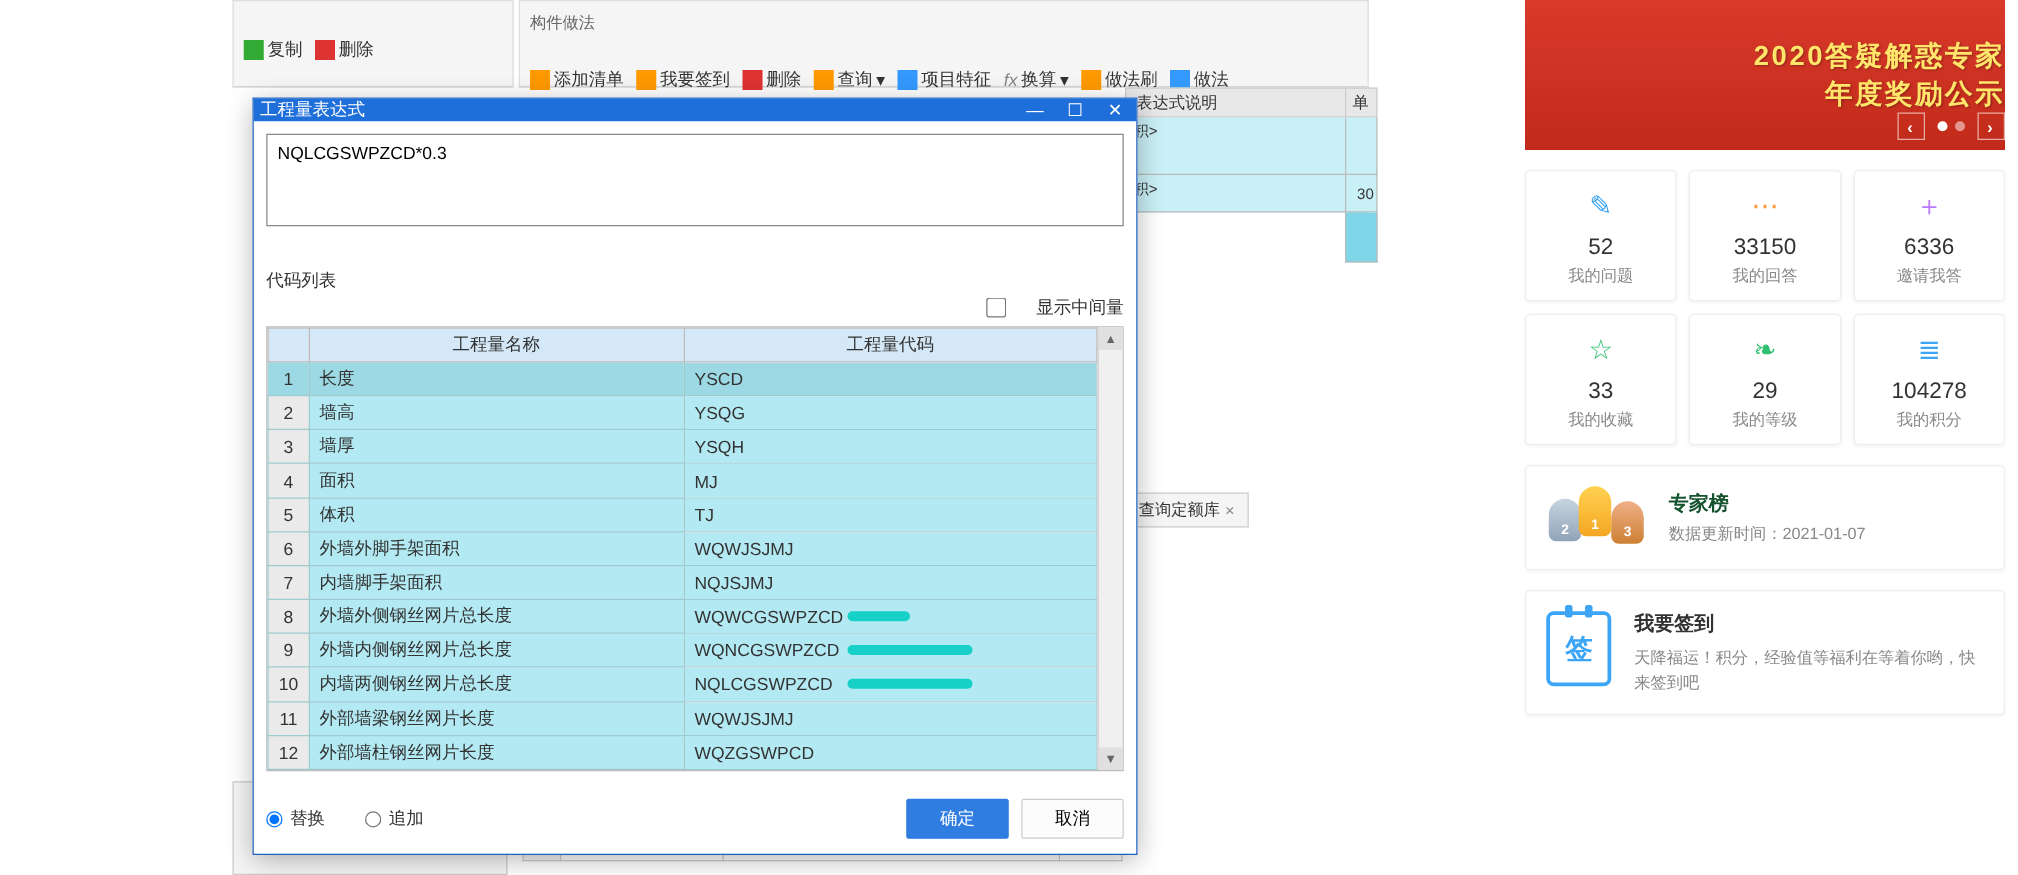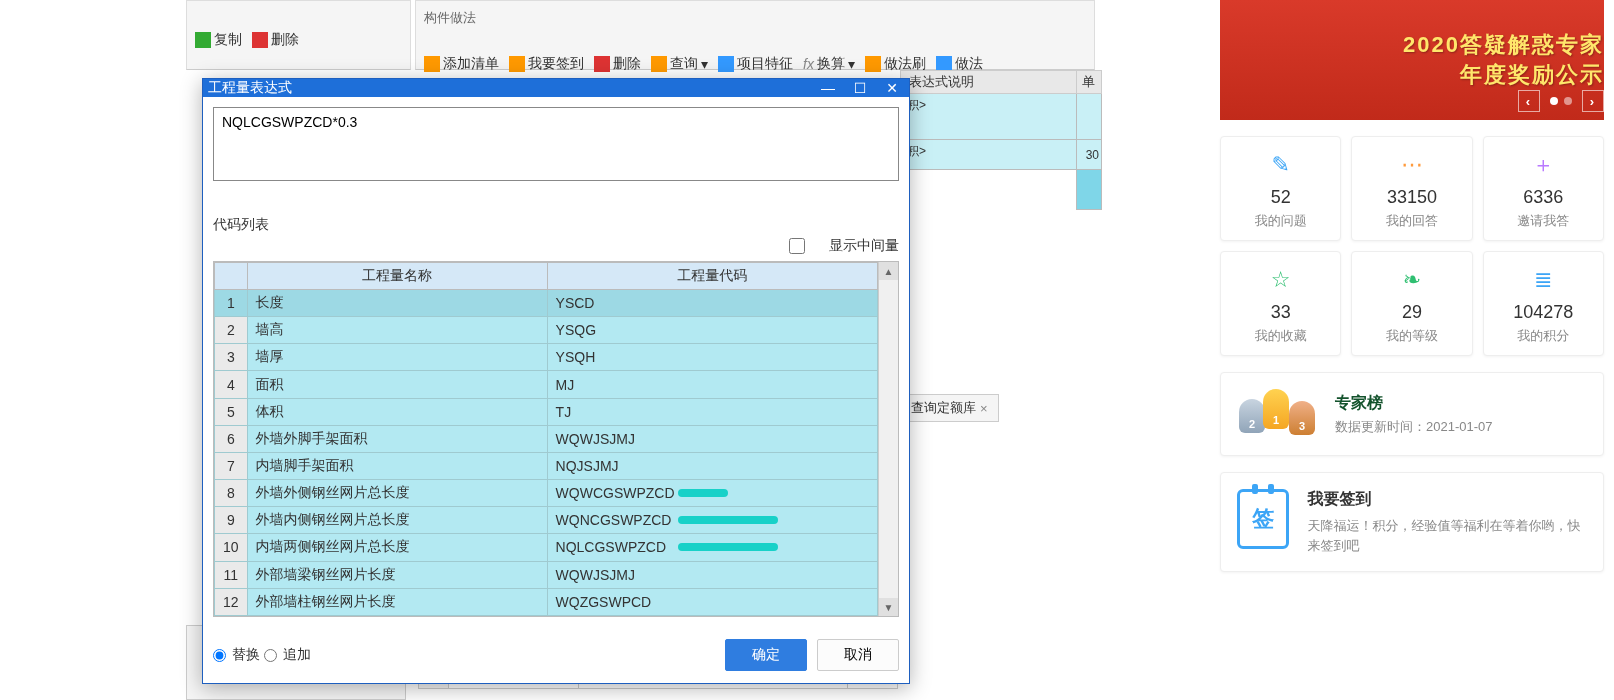--- a/index.html
+++ b/index.html
@@ -55,21 +55,21 @@
 .grid td.code { position: relative; }
 .grid tr.sel td { background: #9dd9e4; }
 .scroll { width: 20px; background: #f0f0f0; border-left: 1px solid #ccc; position: relative; }
 .scroll .arrow { position: absolute; left: 0; width: 100%; height: 18px; background: #e0e0e0; display: flex; align-items: center; justify-content: center; font-size: 10px; color: #666; }
 .scroll .arrow.up { top: 0; }
 .scroll .arrow.down { bottom: 0; }
 
 .mark { position: absolute; height: 8px; background: #17d1c8; border-radius: 5px; }
 
 .dlg-foot { display: flex; justify-content: space-between; align-items: center; padding: 12px 10px; }
-.radios { display: flex; gap: 4px; align-items: center; font-size: 14px; }
+.radios { display: flex; gap: 32px; align-items: center; font-size: 14px; }
 .radios label { display: flex; align-items: center; gap: 6px; }
 .btns { display: flex; gap: 10px; }
 .btn { padding: 6px 26px; font-size: 14px; border: 1px solid #ccc; background: #fcfcfc; cursor: pointer; border-radius: 2px; }
 .btn.primary { background: #2f7de0; border-color: #2f7de0; color: #fff; }
 
 
 .right-panel { position: absolute; right: 10px; top: 0; width: 384px; }
 .banner { height: 120px; background: linear-gradient(#d93a2a,#c12a1a); color: #ffe66b; display: flex; flex-direction: column; align-items: flex-end; justify-content: center; font-size: 22px; font-weight: bold; letter-spacing: 2px; position: relative; overflow: hidden; }
 .banner-line { text-shadow: 1px 1px 2px rgba(0,0,0,.3); }
 .banner-nav { position: absolute; bottom: 8px; display: flex; align-items: center; gap: 10px; }

